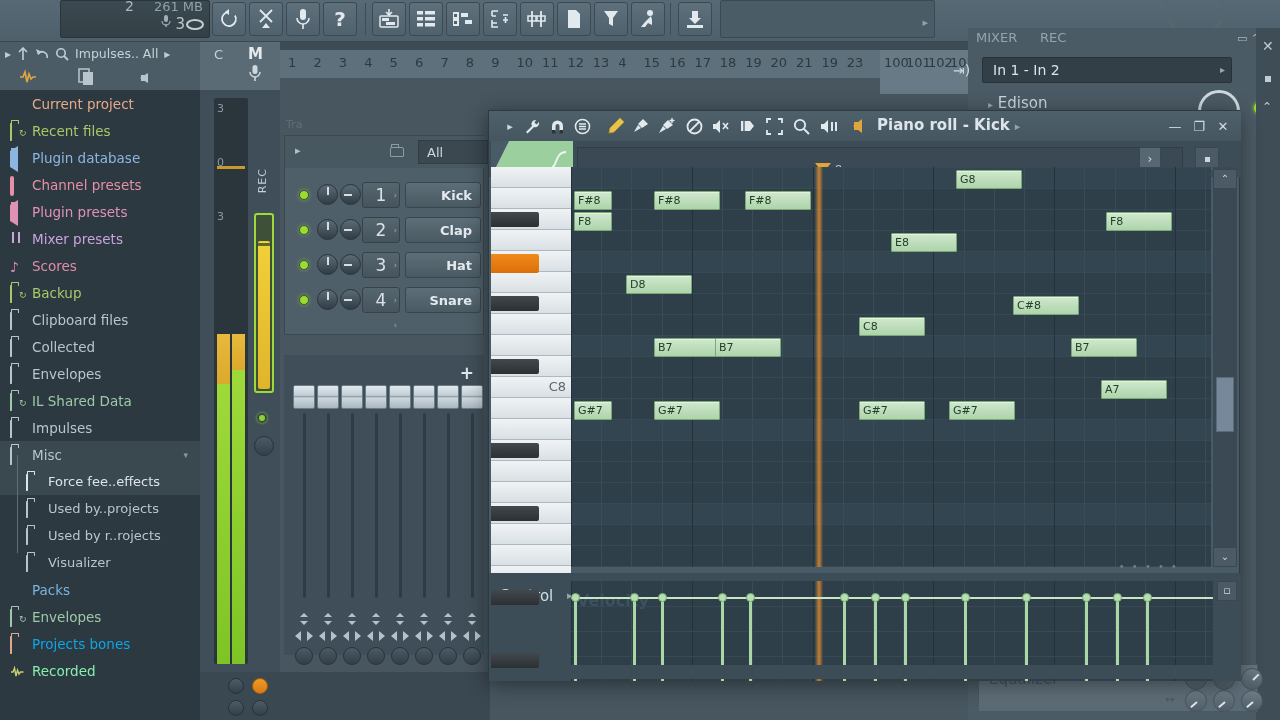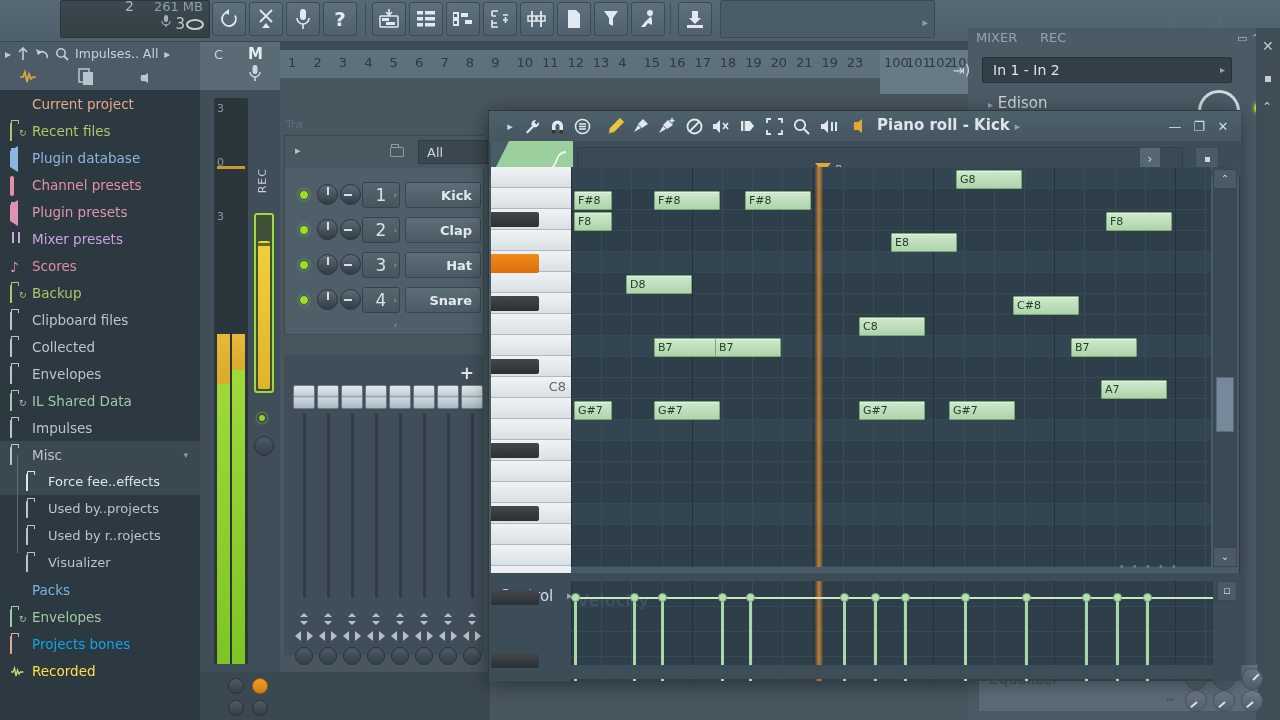--- a/index.html
+++ b/index.html
@@ -541,21 +541,21 @@
         <span style="color: rgb(158, 201, 168);">Envelopes</span>
       </div>
       <div class="brow">
         <span class="bico" style="color: rgb(224, 169, 138);"><span class="folder"></span></span>
         <span style="color: #0ea5e9;">Projects bones</span>
       </div>
       <div class="brow">
         <span class="bico" style="color: rgb(201, 207, 106);"><svg width="15" height="11" viewBox="0 0 15 11">
             <path d="M1 6 h2 l1.5 -4 l1.5 8 l1.5 -6 l1.5 4 l1.5 -2 h3" stroke="currentColor" stroke-width="1.4" fill="none"></path>
           </svg></span>
-        <span style="color: #fde047;">Recorded</span>
+        <span style="color: #86efac;">Recorded</span>
       </div>
       <div class="tree-line" style="top: 365px; height: 98px;"></div>
     </div>
 
   <div class="mix-left">
     <div class="mix-hdr">
       <span class="ml">C</span>
       <span class="mm">M</span>
       <svg style="position:absolute;left:48px;top:22px" width="14" height="18" viewBox="0 0 14 18">
         <rect x="4.5" y="1" width="5" height="9" rx="2.5" fill="#cdd7de"></rect>

